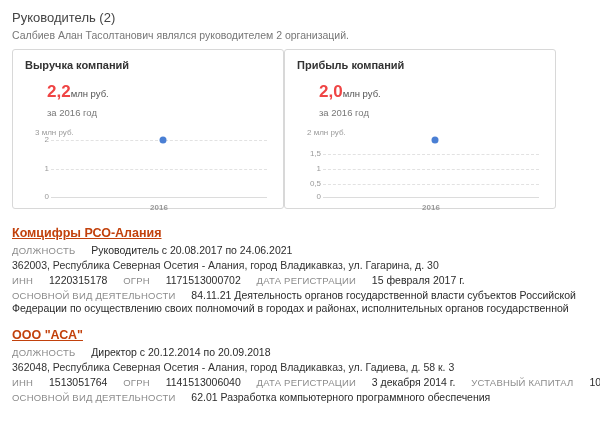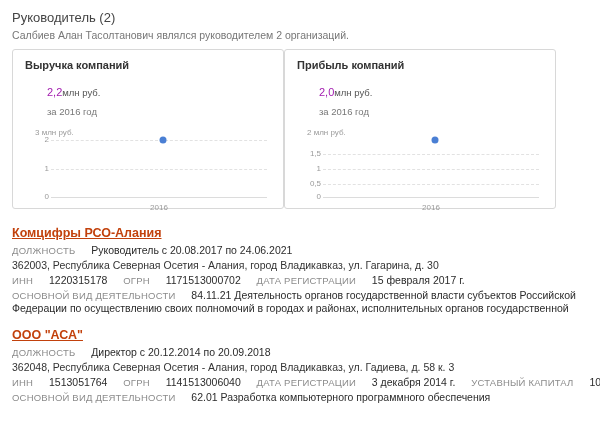--- a/index.html
+++ b/index.html
@@ -49,23 +49,23 @@
     font-size: 11px;
     color: #333333;
     font-weight: bold;
     margin-bottom: 12px;
   }
   .card-value {
     margin-left: 22px;
     line-height: 1.05;
   }
   .card-value .num {
-    font-size: 11px;
-    font-weight: normal;
-    color: #a21caf;
+    font-size: 17px;
+    font-weight: bold;
+    color: #ef4444;
   }
   .card-value .unit {
     font-size: 9.5px;
     color: #555555;
     margin-left: 0;
   }
   .card-value .period {
     font-size: 9.5px;
     color: #777777;
     display: block;
@@ -123,20 +123,21 @@
     transform: translate(-50%, -50%);
   }
   .x-label {
     position: absolute;
     left: 0;
     right: 0;
     bottom: -14px;
     text-align: center;
     font-size: 8px;
     color: #9a9a9a;
+    font-weight: bold;
   }
   .org {
     margin-top: 14px;
     margin-left: 2px;
   }
   .org-name {
     color: #c2410c;
     font-size: 12.5px;
     font-weight: bold;
     text-decoration: underline;

